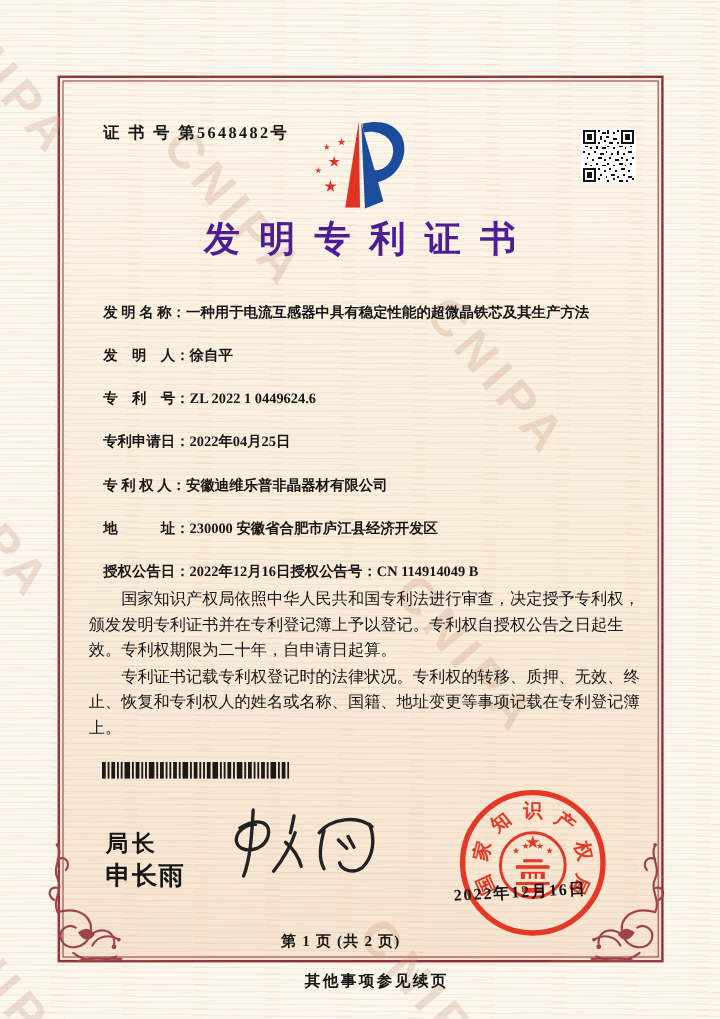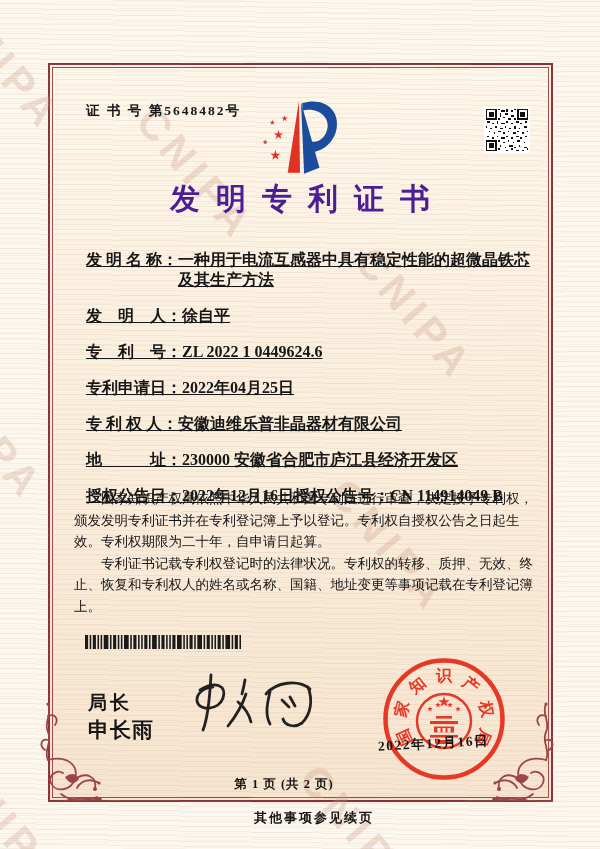--- a/index.html
+++ b/index.html
@@ -42,21 +42,21 @@
 
   .cert-no { left:86px; top:102px; font-size:13.5px; font-weight:bold; letter-spacing:2px; }
   .logo { left:258px; top:96px; width:84px; height:84px; }
   .qr { left:484px; top:107px; width:46px; height:46px; }
   .title {
     left:0; top:179px; width:600px; text-align:center;
     font-size:30px; font-weight:bold; letter-spacing:16px; text-indent:16px;
     color:#4c1d95;
   }
   .rows { left:86px; top:250px; width:450px; display:flex; flex-direction:column; gap:16px; }
-  .row { display:flex; line-height:20px; font-size:16px;text-decoration:underline; }
+  .row { display:flex; line-height:20px; font-size:12px; }
   .row .lbl { font-weight:bold; white-space:nowrap; }
   .row .val { font-weight:bold; }
   .row .grp2 { display:flex; }
   .paras { left:74px; top:488px; width:462px; font-size:13.5px; line-height:21.5px; }
   .paras p { text-indent:2em; }
   .barcode { left:85px; top:635px; width:156px; height:14px; }
   .signer-title { left:88px; top:690px; font-size:19px; font-weight:bold; letter-spacing:3px; }
   .signer-name  { left:88px; top:716px; font-size:21px; font-weight:bold; letter-spacing:1px; }
   .signature { left:182px; top:670px; width:138px; height:64px; }
   .seal { left:380px; top:655px; width:128px; height:128px; opacity:0.95; }

